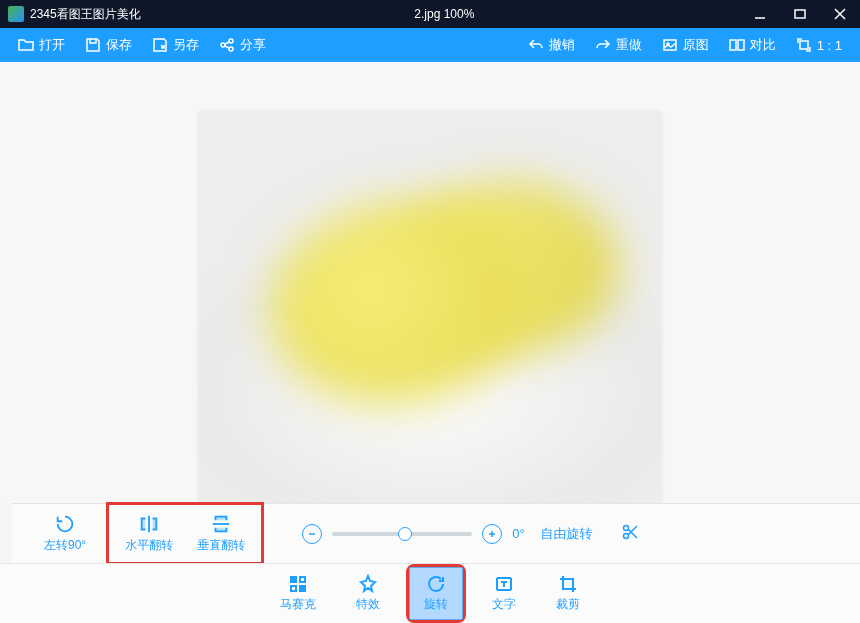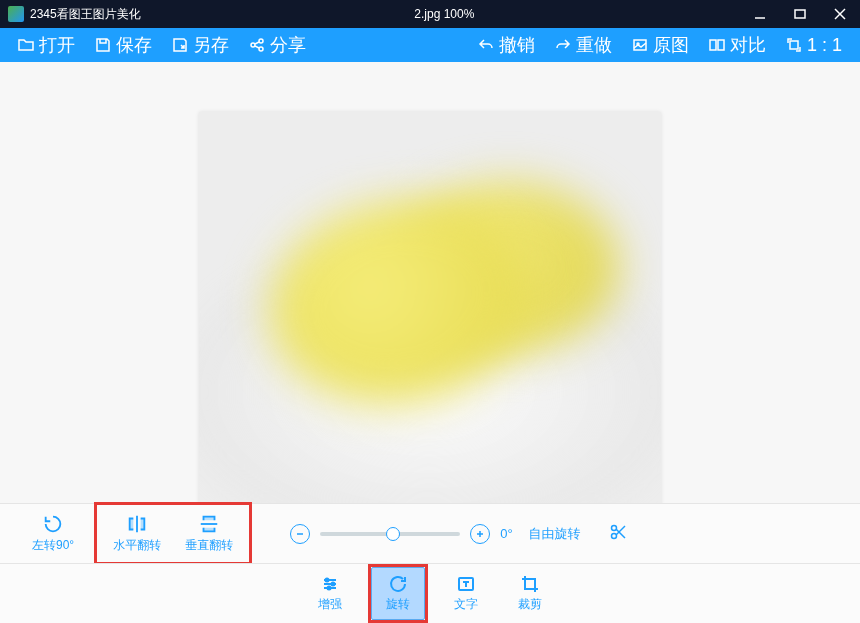--- a/index.html
+++ b/index.html
@@ -9,49 +9,49 @@
 .titlebar .app-icon { width: 16px; height: 16px; margin: 0 6px 0 8px; background: linear-gradient(135deg,#4caf50,#2196f3); border-radius: 2px; }
 .titlebar .apptitle { flex: 0 0 auto; }
 .titlebar .spacer1 { flex: 1; }
 .titlebar .doctitle { text-align: center; margin-left: 8px; }
 .titlebar .spacer2 { flex: 1; }
 .titlebar .winbtns { display: flex; }
 .titlebar .winbtn { width: 40px; height: 28px; display: flex; align-items: center; justify-content: center; cursor: pointer; }
 .titlebar .winbtn svg { width: 12px; height: 12px; stroke: #fff; fill: none; stroke-width: 1.5; }
 
 .toolbar { height: 34px; background: #1e9fff; display: flex; align-items: center; padding: 0 10px; gap: 4px; }
-.tbtn { display: flex; align-items: center; gap: 5px; color: #fff; font-size: 18px; padding: 4px 8px; cursor: pointer; }
+.tbtn { display: flex; align-items: center; gap: 5px; color: #fff; font-size: 13px; padding: 4px 8px; cursor: pointer; }
 .tbtn svg { width: 16px; height: 16px; stroke: #fff; fill: none; stroke-width: 1.5; }
 .toolbar .grow { flex: 1; }
 
 .canvas { position: absolute; top: 62px; left: 0; right: 0; bottom: 120px; background: #f7f7f7; display: flex; align-items: flex-start; justify-content: center; padding-top: 50px; }
 .image { width: 462px; height: 394px; background: #ededed; position: relative; overflow: hidden; box-shadow: 0 0 4px rgba(0,0,0,0.1); }
 .lemon { position: absolute; border-radius: 50%; filter: blur(22px); }
 .l1 { width: 260px; height: 200px; left: 70px; top: 90px; background: radial-gradient(circle at 40% 40%, #f5ed7a, #e4d84a); transform: rotate(-10deg); }
 .l2 { width: 220px; height: 170px; left: 200px; top: 70px; background: radial-gradient(circle at 40% 40%, #f2e978, #ddd24a); }
 .plate { position: absolute; width: 500px; height: 300px; left: -20px; top: 130px; background: radial-gradient(ellipse at center, rgba(255,255,255,0.8), rgba(220,220,220,0.3) 70%, transparent); border-radius: 50%; filter: blur(15px); }
 
-.subtoolbar { position: absolute; bottom: 60px; left: 0; right: 0; height: 60px; background: #fbfbfb; border-top: 1px solid #e5e5e5; display: flex; align-items: center; padding: 0 20px; gap: 8px; }
+.subtoolbar { position: absolute; bottom: 60px; left: 12px; right: 0; height: 60px; background: #fbfbfb; border-top: 1px solid #e5e5e5; display: flex; align-items: center; padding: 0 20px; gap: 8px; }
 .stool { display: flex; flex-direction: column; align-items: center; gap: 2px; padding: 4px 12px; cursor: pointer; color: #1e9fff; font-size: 12px; }
 .stool svg { width: 22px; height: 22px; stroke: #1e9fff; fill: none; stroke-width: 2; }
 .redbox { border: 3px solid #e53935; padding: 4px; display: flex; }
 
 .slider-area { display: flex; align-items: center; gap: 10px; margin-left: 30px; color: #1e9fff; font-size: 13px; }
 .slider-area .circlebtn { width: 20px; height: 20px; border: 1.5px solid #1e9fff; border-radius: 50%; display: flex; align-items: center; justify-content: center; cursor: pointer; }
 .slider-track { width: 140px; height: 4px; background: #cfd8dc; border-radius: 2px; position: relative; }
 .slider-thumb { position: absolute; top: -5px; left: 66px; width: 14px; height: 14px; border-radius: 50%; background: #fff; border: 1.5px solid #1e9fff; cursor: pointer; }
 .free-rotate-label { margin-left: 8px; color: #1e9fff; font-size: 13px; }
 .scissor { margin-left: 20px; cursor: pointer; }
 .scissor svg { width: 18px; height: 18px; stroke: #1e9fff; fill: none; stroke-width: 1.5; }
 
 .bottombar { position: absolute; bottom: 0; left: 0; right: 0; height: 60px; background: #fbfbfb; border-top: 1px solid #e5e5e5; display: flex; align-items: center; justify-content: center; gap: 12px; }
 .btool { display: flex; flex-direction: column; align-items: center; gap: 2px; padding: 6px 14px; cursor: pointer; color: #1e9fff; font-size: 12px; border-radius: 2px; }
 .btool svg { width: 20px; height: 20px; stroke: #1e9fff; fill: none; stroke-width: 2; }
 .btool.active { background: #b3d9ff; border: 1px solid #5aaaf0; }
-.redbox2 { border: 3px solid #e53935; border-radius: 0; }
+.redbox2 { border: 3px solid #e53935; border-radius: 8px; }
 </style>
 </head>
 <body>
 
 <div class="titlebar">
   <div class="app-icon"></div>
   <div class="apptitle">2345看图王图片美化</div>
   <div class="spacer1"></div>
   <div class="doctitle">2.jpg  100%</div>
   <div class="spacer2"></div>
@@ -198,28 +198,32 @@
         <circle cx="5" cy="13" r="2.5"></circle>
         <line x1="7" y1="6" x2="16" y2="15"></line>
         <line x1="7" y1="12" x2="16" y2="3"></line>
       </svg>
   </div>
 </div>
 
 <div class="bottombar">
   <div class="btool">
     <svg viewBox="0 0 20 20">
-        <line x1="4" y1="6" x2="16" y2="6"></line>
-        <line x1="4" y1="10" x2="16" y2="10"></line>
-        <line x1="4" y1="14" x2="16" y2="14"></line>
-        <circle cx="7" cy="6" r="1.5" fill="#1e9fff"></circle>
-        <circle cx="13" cy="10" r="1.5" fill="#1e9fff"></circle>
-        <circle cx="9" cy="14" r="1.5" fill="#1e9fff"></circle>
-      </svg>
-    <span>增强</span>
+        <rect x="3" y="3" width="5" height="5" fill="#1e9fff"></rect>
+        <rect x="12" y="3" width="5" height="5"></rect>
+        <rect x="3" y="12" width="5" height="5"></rect>
+        <rect x="12" y="12" width="5" height="5" fill="#1e9fff"></rect>
+      </svg>
+    <span>马赛克</span>
+  </div>
+  <div class="btool">
+    <svg viewBox="0 0 20 20">
+        <path d="M10 2l2 5 5 1-4 4 1 5-4-3-4 3 1-5-4-4 5-1z"></path>
+      </svg>
+    <span>特效</span>
   </div>
   <div class="redbox2">
     <div class="btool active">
       <svg viewBox="0 0 20 20">
           <path d="M17 10a7 7 0 11-2-5M17 3v4h-4"></path>
         </svg>
       <span>旋转</span>
     </div>
   </div>
   <div class="btool">

